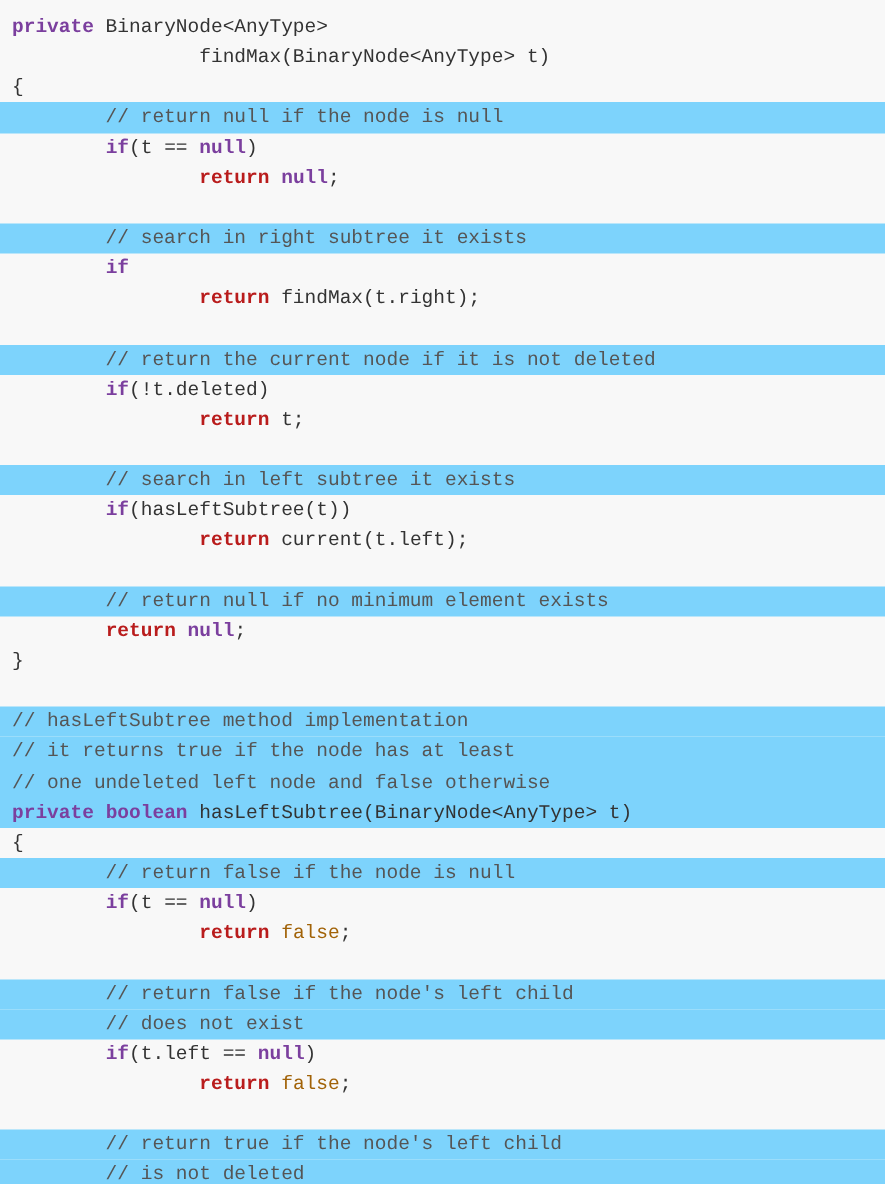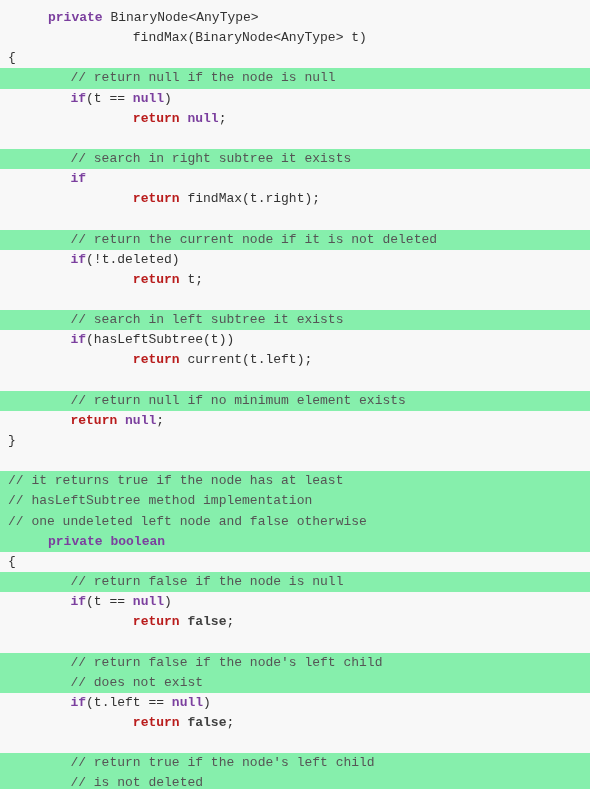--- a/index.html
+++ b/index.html
@@ -24,30 +24,30 @@
     }
 
     .code-line {
       display: flex;
       align-items: baseline;
       padding: 0 8px;
       white-space: pre;
     }
 
     .highlighted {
-      background: #86efac;
+      background: #7dd3fc;
       text-align: right;
     }
 
-    .kw-private { color: #7b3f9e; font-weight: bold; margin-left: 40px; }
+    .kw-private { color: #7b3f9e; font-weight: bold; }
     .kw-if { color: #7b3f9e; font-weight: bold; }
     .kw-return { color: #b91c1c; font-weight: bold; }
     .kw-boolean { color: #7b3f9e; font-weight: bold; }
     .kw-null { color: #7b3f9e; font-weight: bold; }
-    .kw-false { color: #404040; font-weight: bold; }
+    .kw-false { color: #a16207; font-weight: normal; }
 
     .comment { color: #555; }
     .normal { color: #333; }
   </style>
 </head>
 <body>
 
 <div class="code-container">
 
   <div class="code-line">
@@ -126,33 +126,33 @@
     <span class="normal">        </span><span class="kw-return">return</span><span class="normal"> </span><span class="kw-null">null</span><span class="normal">;</span>
   </div>
 
   <div class="code-line">
     <span class="normal">}</span>
   </div>
 
   <div class="code-line"><span>&nbsp;</span></div>
 
   <div class="code-line highlighted">
-    <span class="comment">// it returns true if the node has at least</span>
+    <span class="comment">// hasLeftSubtree method implementation</span>
   </div>
 
   <div class="code-line highlighted">
-    <span class="comment">// hasLeftSubtree method implementation</span>
+    <span class="comment">// it returns true if the node has at least</span>
   </div>
 
   <div class="code-line highlighted">
     <span class="comment">// one undeleted left node and false otherwise</span>
   </div>
 
   <div class="code-line highlighted">
-    <span class="kw-private">private</span><span class="normal"> </span><span class="kw-boolean">boolean</span>
+    <span class="kw-private">private</span><span class="normal"> </span><span class="kw-boolean">boolean</span><span class="normal"> hasLeftSubtree(BinaryNode&lt;AnyType&gt; t)</span>
   </div>
 
   <div class="code-line">
     <span class="normal">{</span>
   </div>
 
   <div class="code-line highlighted">
     <span class="comment">        // return false if the node is null</span>
   </div>
 

